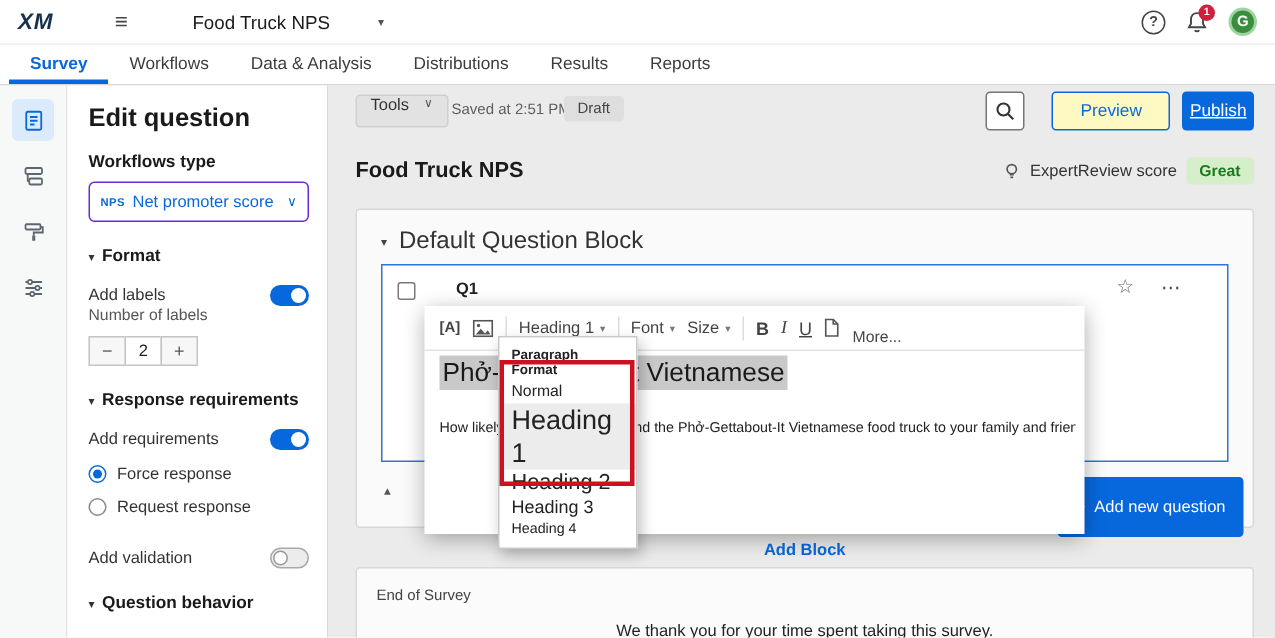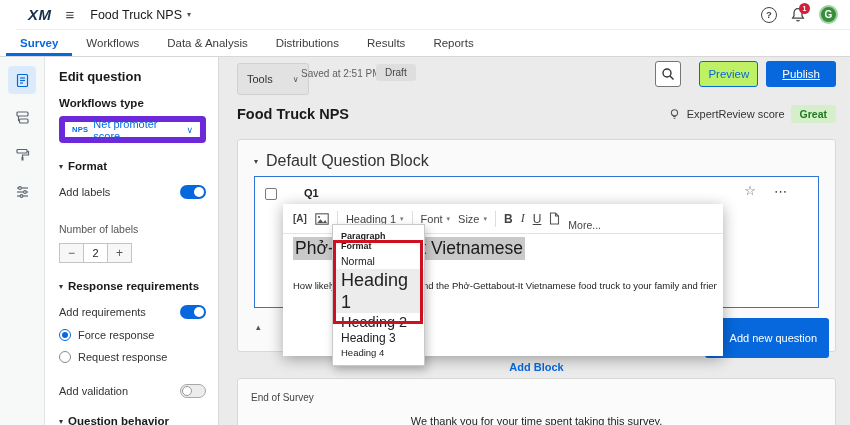--- a/index.html
+++ b/index.html
@@ -1,22 +1,22 @@
 <!DOCTYPE html>
 <html><head>
 <meta charset="utf-8">
 <style>
   * { margin:0; padding:0; box-sizing:border-box; }
   html,body { width:850px; height:425px; }
   body { font-family:"Liberation Sans","DejaVu Sans",sans-serif; color:#333; }
   .app { position:relative; width:850px; height:425px; background:#fff; overflow:hidden; }
 
   
-  .topbar { position:absolute; top:0; left:16px; right:0; height:30px; background:#fff;
-            display:flex; align-items:center; padding:0 12px; border-bottom:1px solid #ededed; }
+  .topbar { position:absolute; top:0; left:0; right:0; height:30px; background:#fff;
+            display:flex; align-items:center; padding:0 12px; border-bottom:1px solid #ededed;gap:27px; }
   .logo { font-weight:800; font-style:italic; font-size:15px; color:#16314d; letter-spacing:0.5px; }
   .hamburger { font-size:15px; color:#444; margin-left:14px; cursor:pointer; }
   .tb-title { font-size:12.5px; color:#1a1a1a; margin-left:16px; font-weight:400; }
   .tb-caret { font-size:8px; color:#555; margin-left:5px; }
   .tb-right { margin-left:auto; display:flex; align-items:center; gap:13px; }
   .help-circle { width:16px; height:16px; border:1.3px solid #444; border-radius:50%;
                  display:flex; align-items:center; justify-content:center;
                  font-size:9.5px; font-weight:bold; color:#444; }
   .bell-wrap { position:relative; width:16px; height:16px; }
   .notif-badge { position:absolute; top:-4px; right:-4px; min-width:11px; height:11px; border-radius:6px;
@@ -36,63 +36,63 @@
   .rail { position:absolute; top:57px; bottom:0; left:0; width:45px; background:#f7f8f8;
           border-right:1px solid #e3e3e3; display:flex; flex-direction:column; align-items:center;
           padding-top:9px; gap:9px; }
   .rail-item { width:28px; height:28px; border-radius:4px; display:flex; align-items:center;
                justify-content:center; color:#5c6670; cursor:pointer; }
   .rail-item.active { background:#dcebfb; color:#0768dd; }
 
   
   .sidebar { position:absolute; top:57px; bottom:0; left:45px; width:174px; background:#fff;
              border-right:1px solid #d9d9d9; padding:12px 12px 0 14px; overflow:hidden; }
-  .sb-title { font-size:13px; font-weight:bold; color:#1a1a1a; margin-bottom:13px; }
+  .sb-title { font-size:17px; font-weight:bold; color:#1a1a1a; margin-bottom:13px; }
   .sb-label { font-size:11.5px; font-weight:bold; color:#1a1a1a; margin-bottom:7px; }
-  .nps-select { height:27px; border:6px solid #6d28d9; border-radius:4px; display:flex;
+  .nps-select { height:27px; border:1px solid #6d28d9; border-radius:4px; display:flex;
                 align-items:center; padding:0 7px; cursor:pointer; background:#fff; }
   .nps-badge { font-size:7.5px; font-weight:bold; color:#0768dd; margin-right:5px; letter-spacing:0.3px; }
   .nps-value { font-size:11px; color:#0768dd; }
   .nps-caret { margin-left:auto; font-size:9px; color:#0768dd; }
   .sb-section { margin-top:17px; display:flex; align-items:center; gap:5px; }
   .sb-sec-caret { font-size:8px; color:#333; }
   .sb-sec-title { font-size:11.5px; font-weight:bold; color:#1a1a1a; }
   .sb-row { margin-top:13px; display:flex; align-items:center; justify-content:space-between; font-size:11px; color:#333; }
-  .sb-sub { margin-top:24px; font-size:10.5px; color:#555; }
+  .sb-sub { margin-top:0; font-size:10.5px; color:#555; }
   .toggle { width:26px; height:14px; border-radius:8px; position:relative; cursor:pointer; flex:0 0 auto; }
   .toggle.on { background:#0768dd; }
   .toggle.on .knob { position:absolute; right:2px; top:2px; width:10px; height:10px; border-radius:50%; background:#fff; }
   .toggle.off { background:#ececec; border:1px solid #a8a8a8; }
   .toggle.off .knob { position:absolute; left:1px; top:1px; width:10px; height:10px; border-radius:50%; background:#fff; border:1px solid #9a9a9a; }
   .stepper { margin-top:8px; display:flex; }
   .stepper .cell { width:25px; height:20px; border:1px solid #c4c4c4; display:flex; align-items:center;
                    justify-content:center; font-size:12px; color:#555; background:#f7f7f7; cursor:pointer; }
   .stepper .cell + .cell { margin-left:-1px; }
   .stepper .cell.value { background:#fff; color:#222; font-size:11px; cursor:default; }
   .radio-row { margin-top:10px; display:flex; align-items:center; gap:7px; font-size:11px; color:#333; cursor:pointer; }
   .radio { width:12px; height:12px; border-radius:50%; border:1px solid #8a8a8a; background:#fff;
            display:flex; align-items:center; justify-content:center; flex:0 0 auto; }
   .radio.sel { border-color:#0768dd; }
   .radio.sel .dot { width:6px; height:6px; border-radius:50%; background:#0768dd; }
 
   
   .main { position:absolute; top:57px; bottom:0; left:219px; right:0; background:#ebebeb; }
-  .tools-btn { position:absolute; left:18px; top:6px; height:32px; background:#e2e2e2; border:1px solid #d0d0d0;
-               border-radius:3px; display:flex; align-items:center; gap:15px; padding:0 9px;
+  .tools-btn { position:absolute; left:18px; top:6px; height:22px; background:#e2e2e2; border:1px solid #d0d0d0;
+               border-radius:3px; display:flex; align-items:flex-start; gap:5px; padding:0 9px;
                font-size:11px; color:#333; cursor:pointer; }
   .saved-text { position:absolute; left:82px; top:11px; font-size:10px; color:#5f5f5f; }
   .draft-badge { position:absolute; left:157px; top:7px; background:#dedede; border-radius:3px;
                  padding:3px 9px; font-size:10px; color:#444; }
   .toolbar-right { position:absolute; right:14px; top:4px; display:flex; gap:8px; align-items:center; }
   .search-btn { width:26px; height:26px; background:#fff; border:1px solid #767676; border-radius:3px;
                 display:flex; align-items:center; justify-content:center; cursor:pointer; }
-  .btn-outline { height:26px; border:1px solid #0768dd; border-radius:3px; background:#bef264; color:#0768dd;
-                 font-size:11.5px; display:flex; align-items:center; padding:0 8px; cursor:pointer;margin-left:10px; }
+  .btn-outline { height:26px; border:1px solid #0768dd; border-radius:3px; background:#fef9c3; color:#0768dd;
+                 font-size:11.5px; display:flex; align-items:center; padding:0 18px; cursor:pointer;margin-left:10px; }
   .btn-primary { height:26px; border:none; border-radius:3px; background:#0768dd; color:#fff;
-                 font-size:11.5px; display:flex; align-items:center; padding:0 16px; cursor:pointer;text-decoration:underline; }
+                 font-size:11.5px; display:flex; align-items:center; padding:0 5px; cursor:pointer;text-decoration:underline; }
   .survey-title { position:absolute; left:18px; top:49px; font-size:14.5px; font-weight:bold; color:#1a1a1a; }
   .expert { position:absolute; right:14px; top:48px; display:flex; align-items:center; gap:6px; }
   .expert-label { font-size:11px; color:#333; }
   .expert-badge { background:#d6efcb; color:#1e7a1e; font-size:10.5px; font-weight:bold;
                   border-radius:3px; padding:3px 9px;text-align:center; }
 
   .block-card { position:absolute; left:18px; right:14px; top:82px; height:213px;
                 background:#fafafa; border:1px solid #d8d8d8; border-radius:3px; }
   .block-header { position:absolute; left:16px; top:12px; display:flex; align-items:center; gap:8px; }
   .blk-caret { font-size:8px; color:#444; cursor:pointer; }

